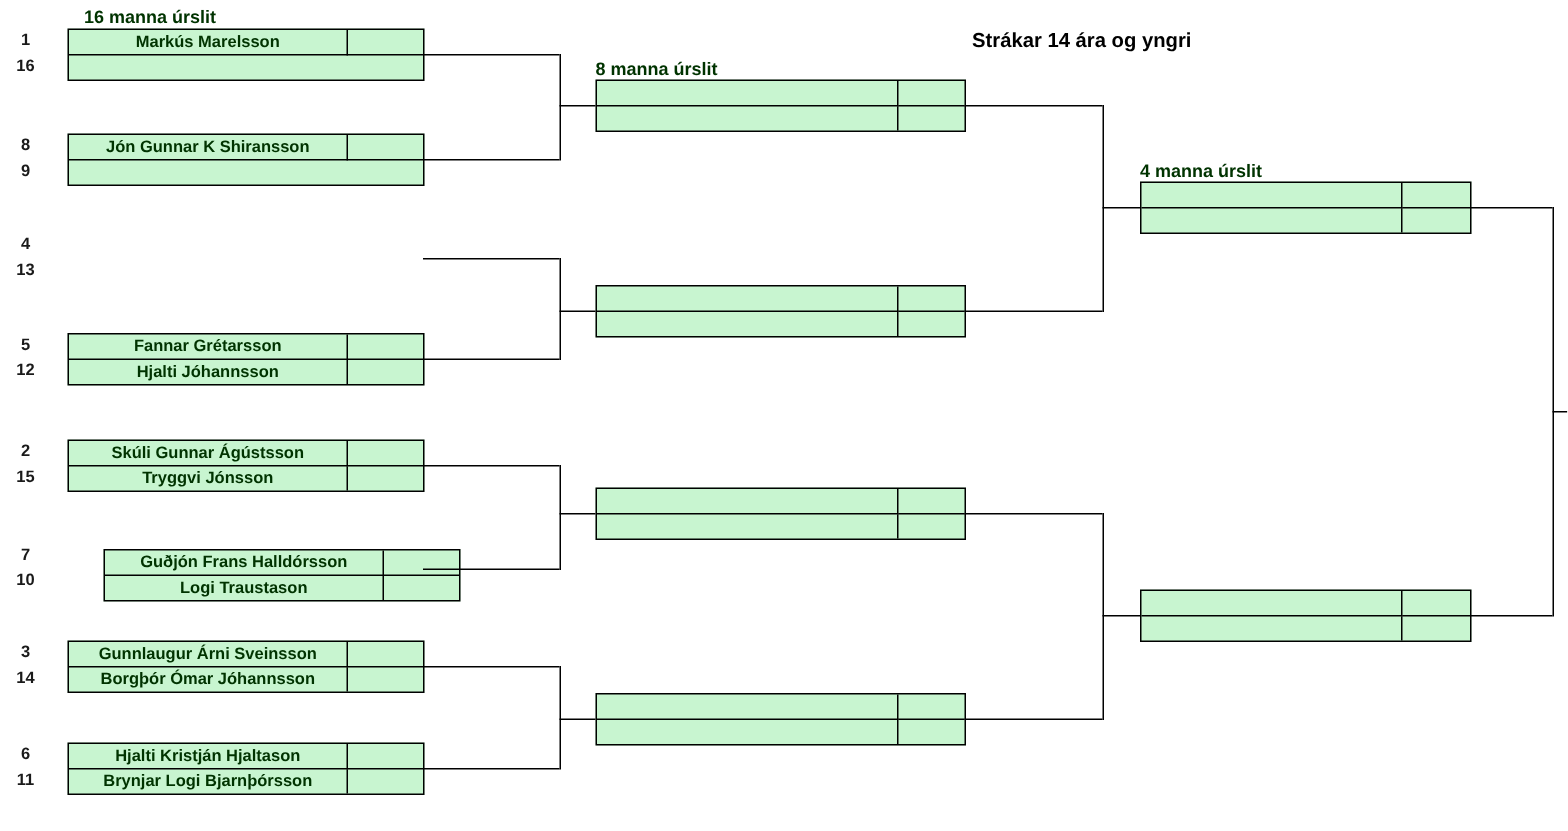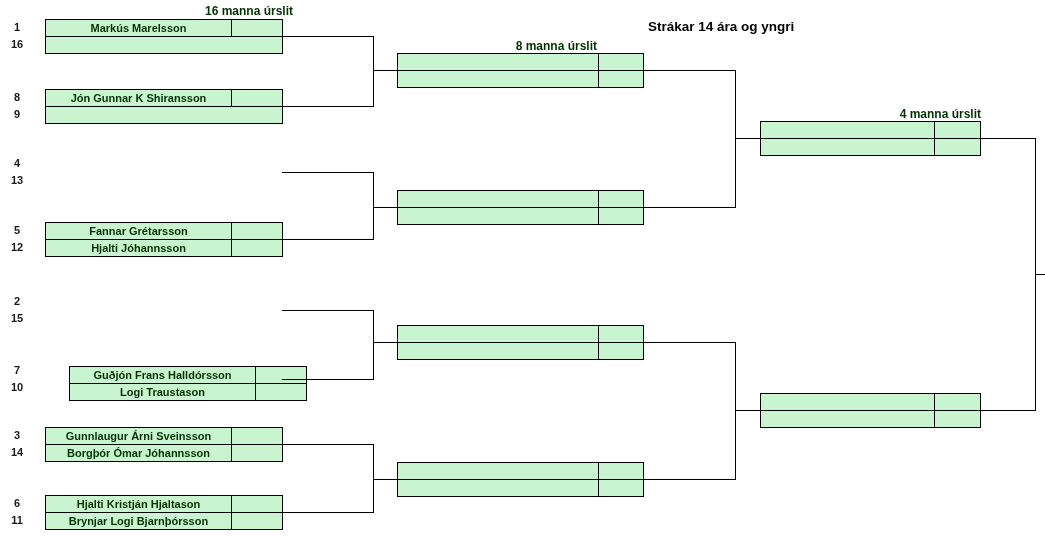--- a/index.html
+++ b/index.html
@@ -19,21 +19,21 @@
     font-weight:bold; font-size:11px; color:var(--name_text,#003300);
     white-space:nowrap; overflow:hidden;
   }
   .c.name { border-right:1px solid var(--box_border,#000); }
   .c.top  { border-bottom:1px solid var(--box_border,#000); }
   .seed {
     position:absolute; left:0; width:34px; height:17px; line-height:17px;
     text-align:center; font-weight:bold; font-size:11px; color:var(--seed_text,#1a1a1a);
   }
   .rlabel {
-    position:absolute; text-align:right; font-weight:bold; font-size:12px;
+    position:absolute; text-align:left; font-weight:bold; font-size:12px;
     color:var(--name_text,#003300);
   }
   .title {
     position:absolute; left:648px; top:19px; font-weight:bold; font-size:13.5px;
     color:var(--title_text,#000);
   }
   .hl { position:absolute; height:1px; background:var(--line,#000); }
   .vl { position:absolute; width:1px;  background:var(--line,#000); }
 </style>
 </head>
@@ -70,20 +70,26 @@
   </div>
   <div class="match m-r1" style="top:89px;">
     <div class="c name top">Jón Gunnar K Shiransson</div>
     <div class="c top"></div>
     <div class="c"></div>
   </div>
   <div class="match m-r1" style="top:222px;">
     <div class="c name top">Fannar Grétarsson</div>
     <div class="c top"></div>
     <div class="c name">Hjalti Jóhannsson</div>
+    <div class="c"></div>
+  </div>
+  <div class="match m-r1" style="top:293px;">
+    <div class="c name top">Skúli Gunnar Ágústsson</div>
+    <div class="c top"></div>
+    <div class="c name">Tryggvi Jónsson</div>
     <div class="c"></div>
   </div>
   <div class="match m-r1" style="top:366px;margin-left:24px;">
     <div class="c name top">Guðjón Frans Halldórsson</div>
     <div class="c top"></div>
     <div class="c name">Logi Traustason</div>
     <div class="c"></div>
   </div>
   <div class="match m-r1" style="top:427px;">
     <div class="c name top">Gunnlaugur Árni Sveinsson</div>

